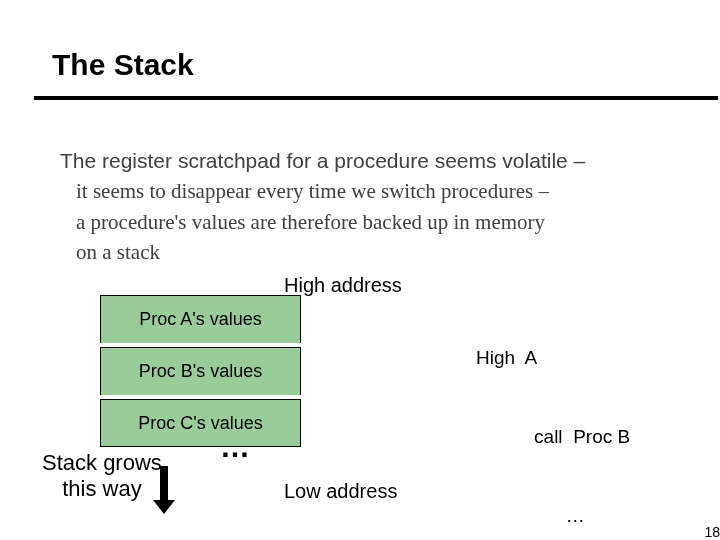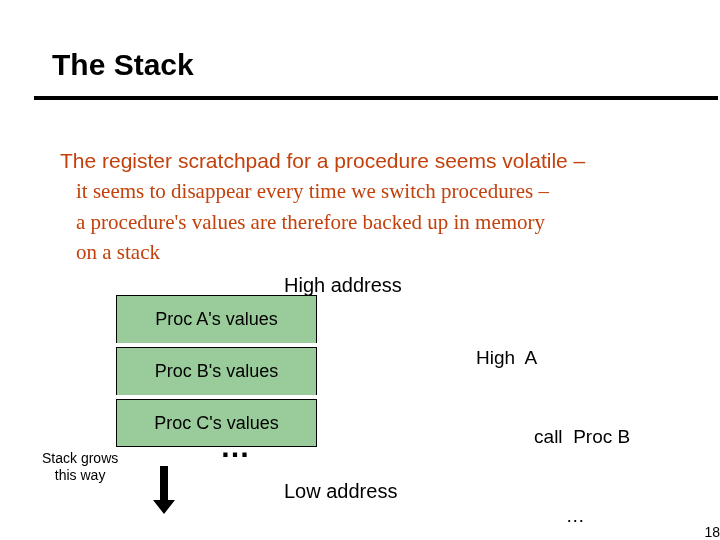--- a/index.html
+++ b/index.html
@@ -1,29 +1,29 @@
 <!DOCTYPE html>
 <html><head>
 <meta charset="utf-8">
 <style>
   * { margin: 4px; padding: 0; box-sizing: border-box; }
   html, body { width: 720px; height: 540px; background: #fff; font-family: Arial, Helvetica, sans-serif; }
   .slide { position: relative; width: 720px; height: 540px; }
   .title { position: absolute; left: 36px; top: 32px; font-size: 30px; font-weight: bold; color: #000; }
   .hr { position: absolute; left: 18px; top: 80px; width: 684px; height: 4px; background: #000; }
-  .body { position: absolute; left: 40px; top: 128px; width: 640px; font-size: 21px; line-height: 1.25; color: #c2410c; }
+  .body { position: absolute; left: 40px; top: 128px; width: 640px; font-size: 21px; line-height: 1.25; color: #404040; }
   .body .line { display: block; }
   .body .indent { padding-left: 16px; display: block; font-family: Liberation Serif, serif; }
-  .stack { position: absolute; left: 96px; top: 275px; width: 209px; }
+  .stack { position: absolute; left: 80px; top: 275px; width: 209px; }
   .cell { border: 1px solid #000; border-bottom: none; height: 48px; background: #99cc9a; display: flex; align-items: center; justify-content: center; font-size: 18px; }
   .cell:last-of-type { border-bottom: 1px solid #000; }
   .ellipsis { position: absolute; left: 204px; top: 414px; font-size: 30px; font-weight: bold; letter-spacing: 2px; }
   .high-addr { position: absolute; left: 268px; top: 258px; font-size: 20px; }
   .low-addr  { position: absolute; left: 268px; top: 464px; font-size: 20px; text-align: right; }
-  .grow { position: absolute; left: 22px; top: 434px; font-size: 14px; text-align: center; line-height: 1.2; }
+  .grow { position: absolute; left: 22px; top: 434px; font-size: 22px; text-align: center; line-height: 1.2; }
   .arrow { position: absolute; left: 144px; top: 450px; width: 8px; height: 34px; background: #000; }
   .arrow::after { content: ""; position: absolute; left: -7px; top: 34px; width: 0; height: 0; border-left: 11px solid transparent; border-right: 11px solid transparent; border-top: 14px solid #000; }
   .code { position: absolute; left: 456px; top: 278px; font-size: 19px; line-height: 1.25; white-space: pre; }
   .pagenum { position: absolute; right: 8px; bottom: 8px; font-size: 14px; }
 </style>
 </head>
 <body>
 
 <div class="slide">
   <div class="title">The Stack</div>

